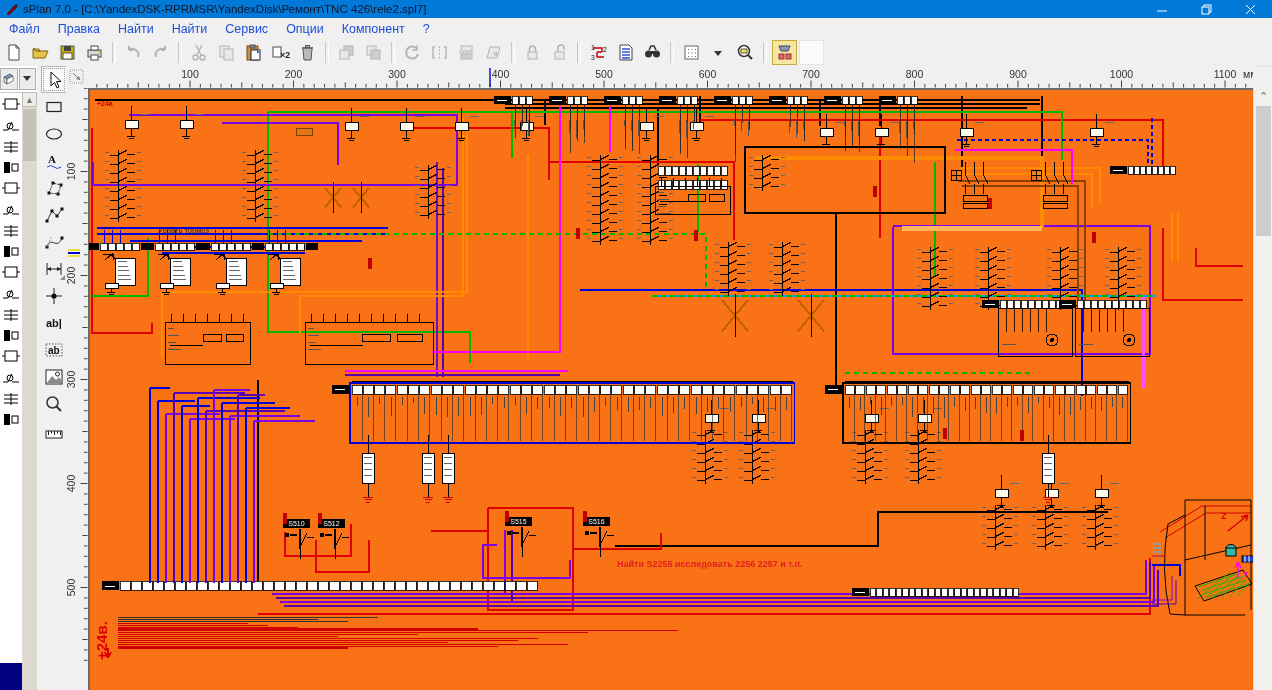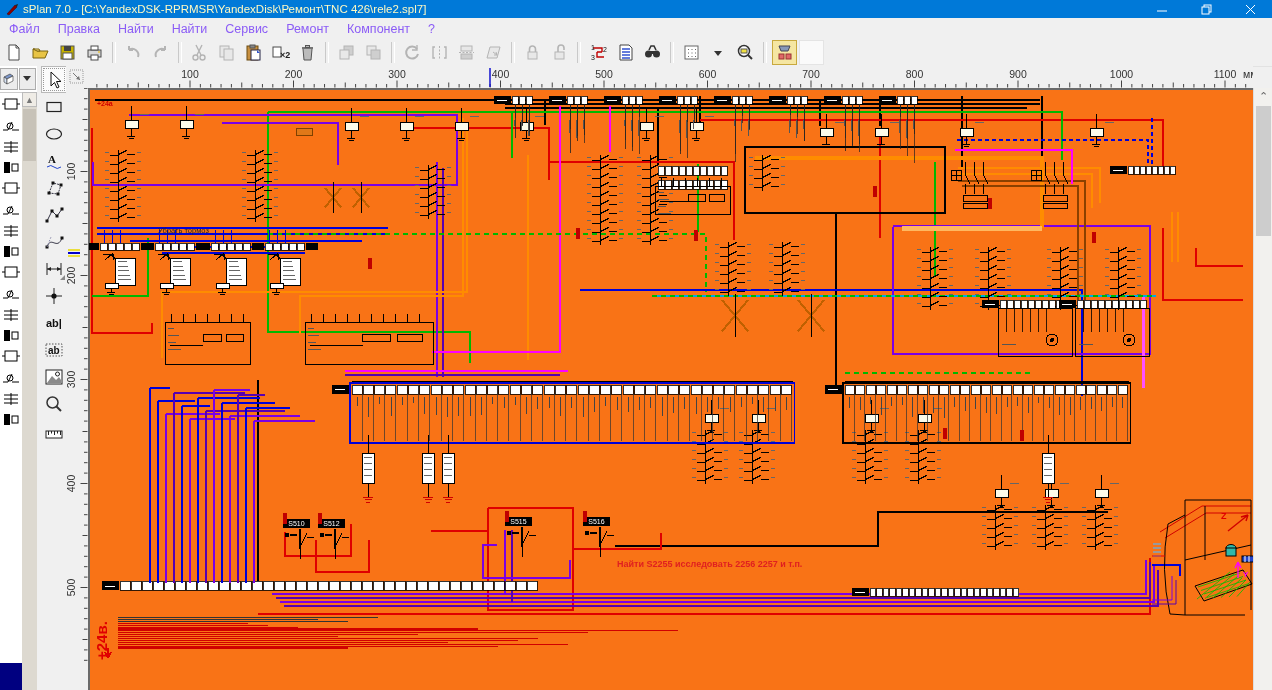--- a/index.html
+++ b/index.html
@@ -1,27 +1,27 @@
 <!DOCTYPE html>
 <html><head>
 <meta charset="utf-8">
 <style>
   html,body{margin:0;padding:0;background:#888;}
   #win{position:relative;width:1272px;height:690px;background:#F0F0F0;overflow:hidden;
        font-family:"Liberation Sans",sans-serif;-webkit-font-smoothing:none;}
   
-  #titlebar{position:absolute;left:0;top:0;width:1272px;height:18px;background:#0079D8;color:#fef9c3;
+  #titlebar{position:absolute;left:0;top:0;width:1272px;height:18px;background:#0079D8;color:#0f172a;
             display:flex;align-items:center;}
   #titlebar .ttext{font-size:11.5px;margin-left:4px;white-space:nowrap;}
   #appicon{width:14px;height:14px;margin-left:5px;flex:0 0 auto;}
   .wbtns{position:absolute;right:0;top:0;height:18px;display:flex;}
   .wbtn{width:44px;height:18px;display:flex;align-items:center;justify-content:center;}
   
   #menubar{position:absolute;left:0;top:18px;width:1272px;height:21px;background:#F0F0F0;display:flex;align-items:center;}
-  .menu-item{font-size:12.5px;color:#8b5cf6;padding:2px 9px;}
+  .menu-item{font-size:12.5px;color:#1d4ed8;padding:2px 9px;}
   
   #toolbar{position:absolute;left:0;top:39px;width:1272px;height:27px;background:#F0F0F0;display:flex;align-items:center;border-bottom:1px solid #E2E2E2;}
   .tbtn{width:23px;height:23px;margin:0 1px;display:flex;align-items:center;justify-content:center;border:1px solid transparent;}
   .tbtn.active{background:#F5E6A2;border:1px solid #C8A93E;}
   .tbtn.blank{background:#FAFAFA;border:1px solid #E4E4E4;}
   .tsep{width:2px;height:21px;margin:0 4px;border-left:1px solid #C9C9C9;border-right:1px solid #FFFFFF;}
   
   #comp-panel{position:absolute;left:0;top:66px;width:37px;height:624px;background:#FFFFFF;}
   #comp-btns{position:absolute;left:0;top:2px;width:37px;height:22px;display:flex;}
   .cbtn{width:18px;height:20px;background:#ECECEC;border:1px solid #ADADAD;display:flex;align-items:center;justify-content:center;margin-right:1px;}
@@ -83,21 +83,21 @@
       </div>
     </div>
   </div>
 
   <div id="menubar">
       <div class="menu-item">Файл</div>
       <div class="menu-item">Правка</div>
       <div class="menu-item">Найти</div>
       <div class="menu-item">Найти</div>
       <div class="menu-item">Сервис</div>
-      <div class="menu-item">Ремонт</div>
+      <div class="menu-item">Опции</div>
       <div class="menu-item">Компонент</div>
       <div class="menu-item">?</div>
     </div>
   <div id="toolbar">
       <div class="tbtn">
         <svg width="19" height="19" viewBox="0 0 19 19">
           <path d="M5,2 L12,2 L15,5 L15,17 L5,17 Z" fill="#fff" stroke="#4a4a4a"></path>
           <path d="M12,2 L12,5 L15,5" fill="none" stroke="#4a4a4a"></path>
         </svg>
       </div>

